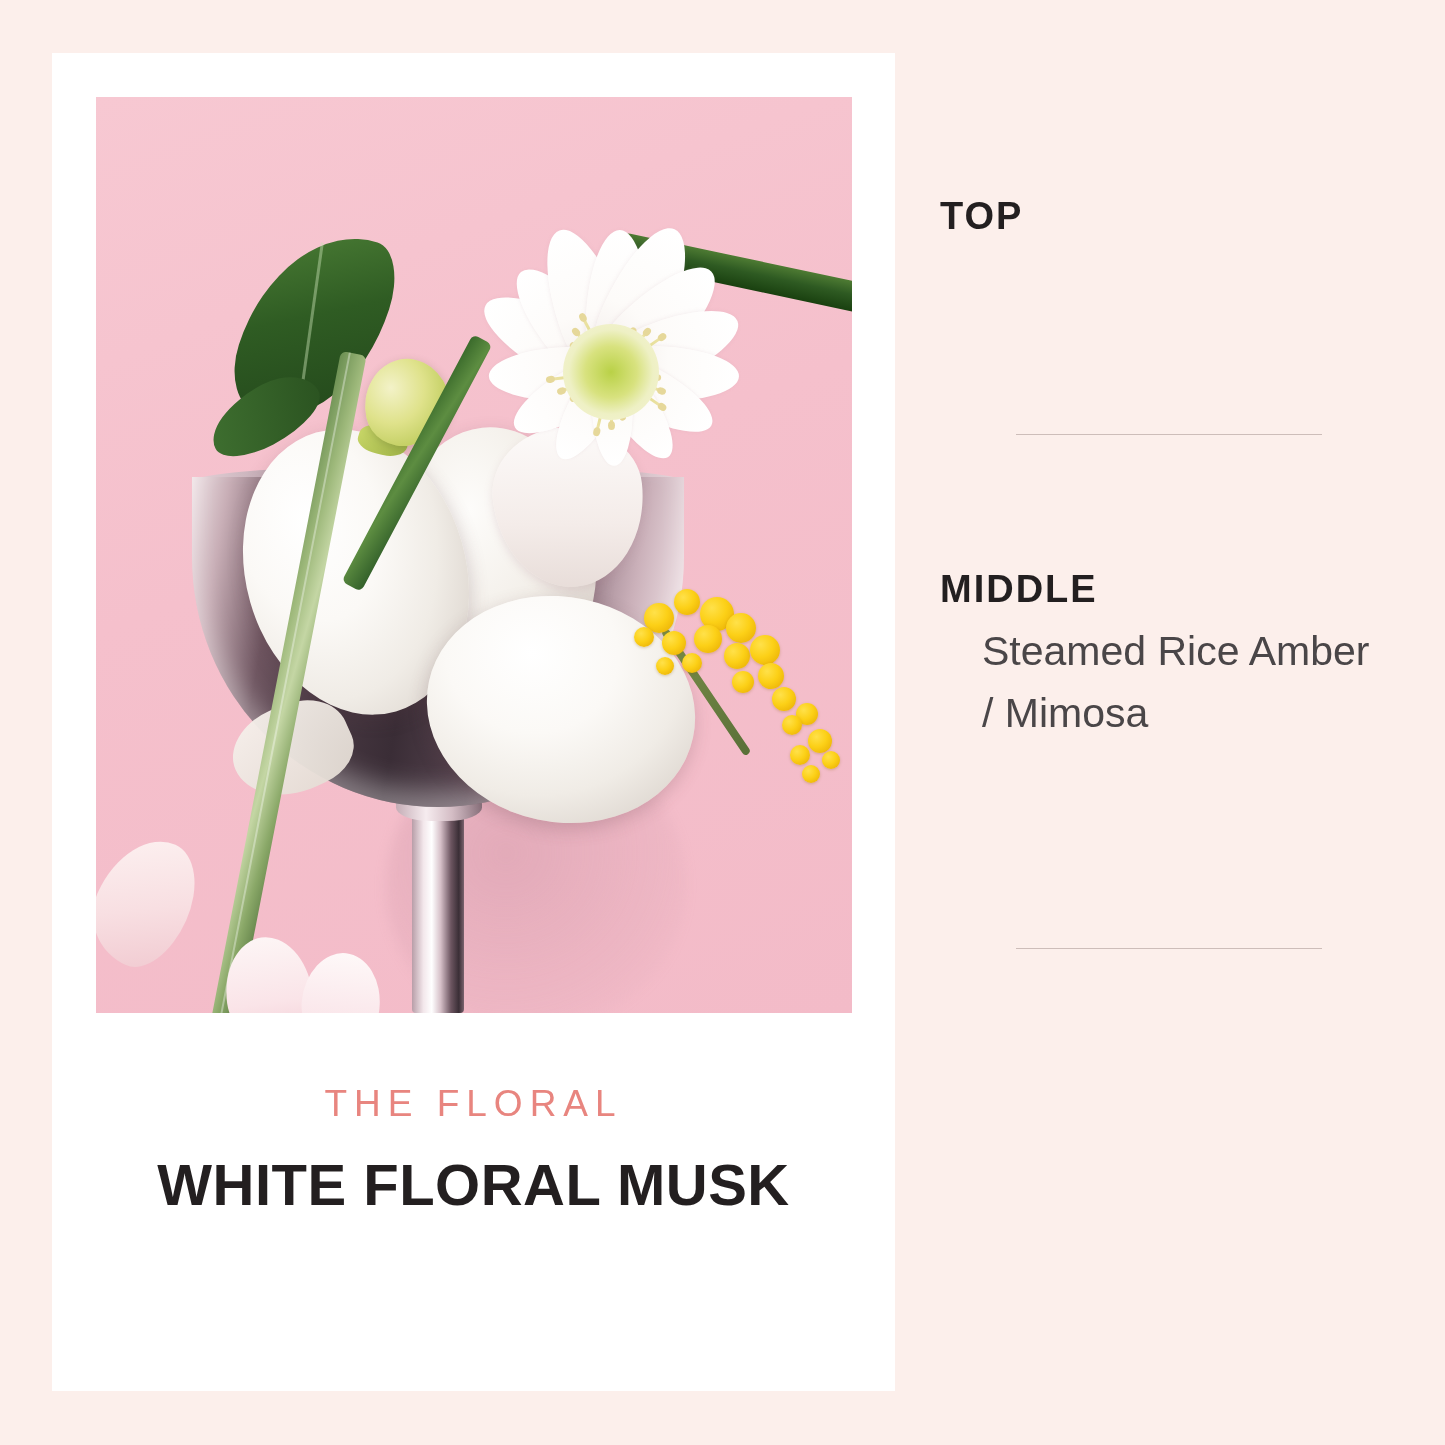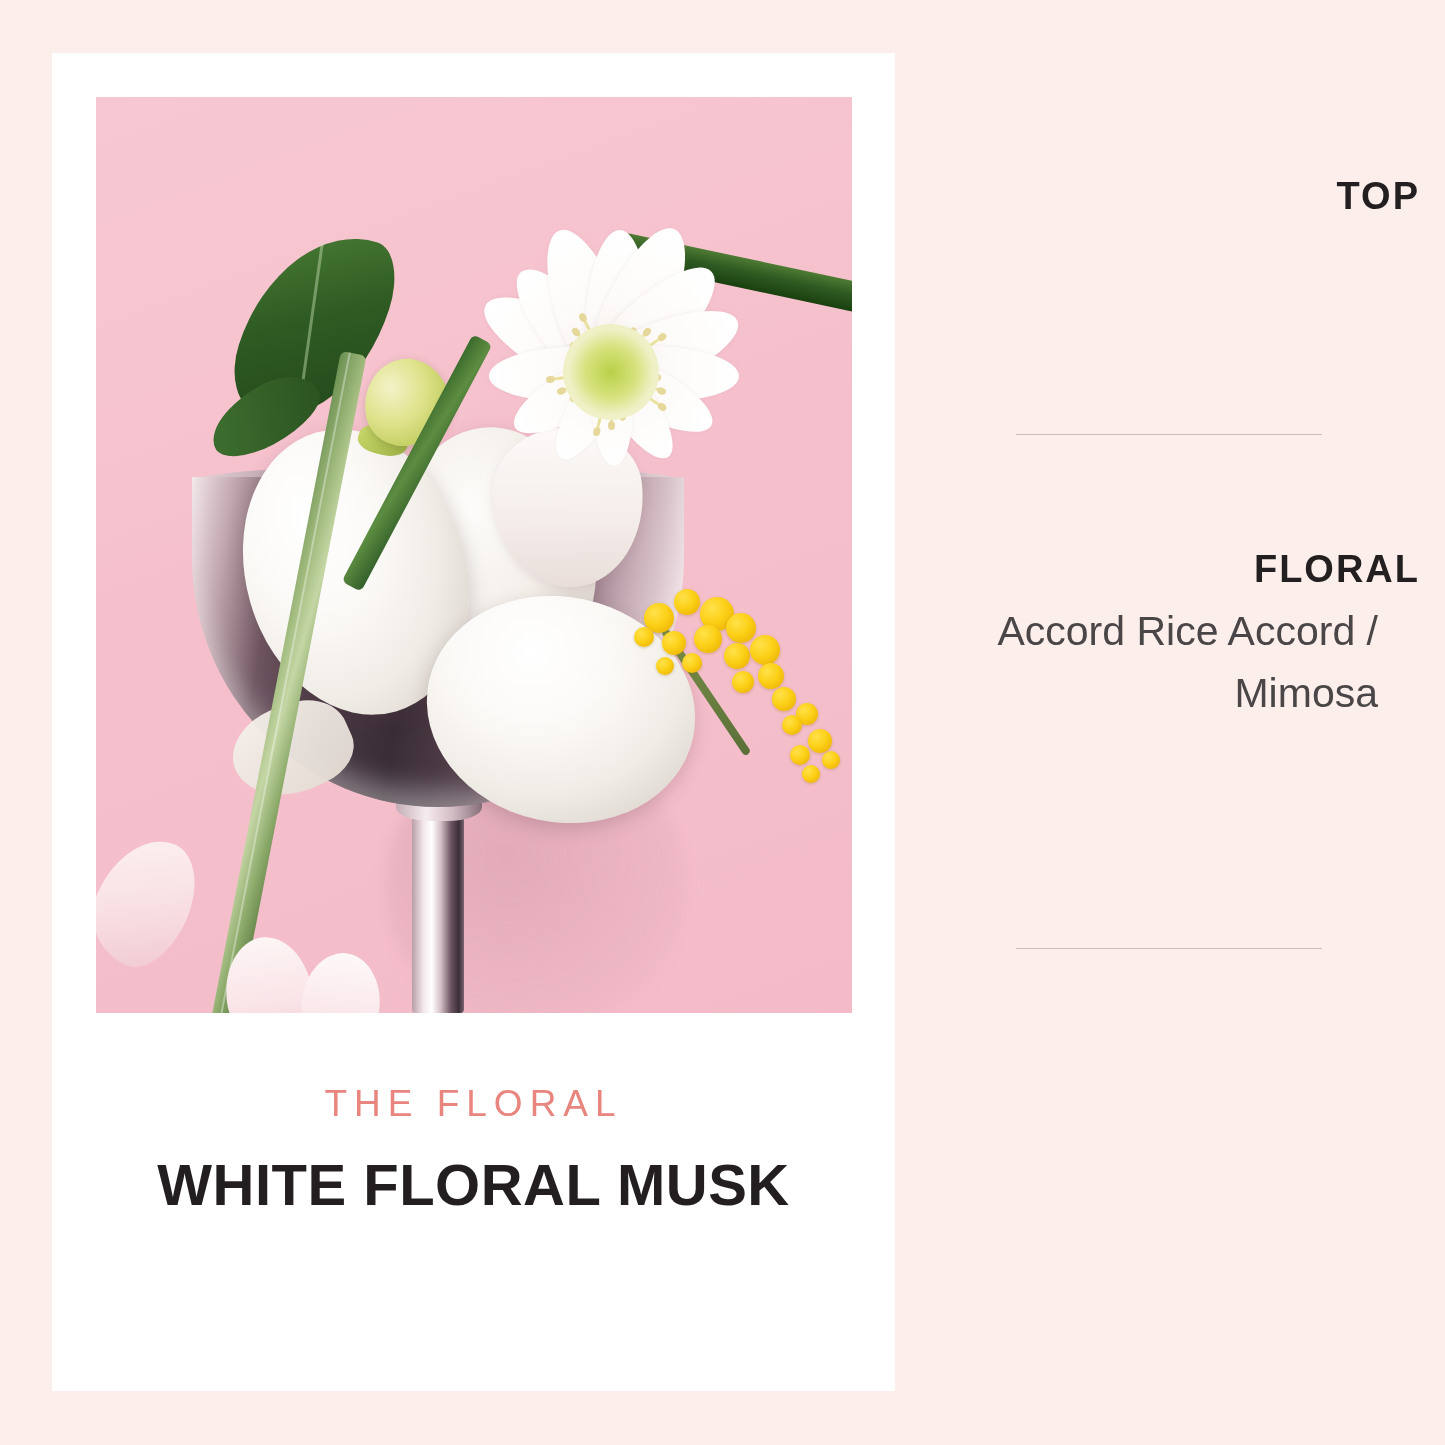--- a/index.html
+++ b/index.html
@@ -398,21 +398,21 @@
 
   
   .notes {
     position: absolute;
     left: 940px;
     top: 0;
     width: 480px;
     height: 1445px;
   }
 
-  .note-block { position: absolute; width: 100%; text-align: right; }
+  .note-block { position: absolute; width: 100%; text-align: left; margin-top: 20px; }
   .note-top    { top: 175px; }
   .note-middle { top: 548px; }
   .note-base   { top: 1046px; }
 
   .note-label {
     font-size: 38px;
     font-weight: 700;
     letter-spacing: 2px;
     color: #231f20;
     margin-bottom: 10px;
@@ -554,21 +554,21 @@
 
   <div class="notes">
 
     <div class="note-block note-top">
       <div class="note-label">TOP</div>
     </div>
 
     <div class="divider divider-1"></div>
 
     <div class="note-block note-middle">
-      <div class="note-label">FLORAL</div>
-      <div class="note-value">Accord Rice Accord / Mimosa</div>
+      <div class="note-label">MIDDLE</div>
+      <div class="note-value">Steamed Rice Amber / Mimosa</div>
     </div>
 
     <div class="divider divider-2"></div>
 
 
   </div>
 </div>
 
 </body></html>

